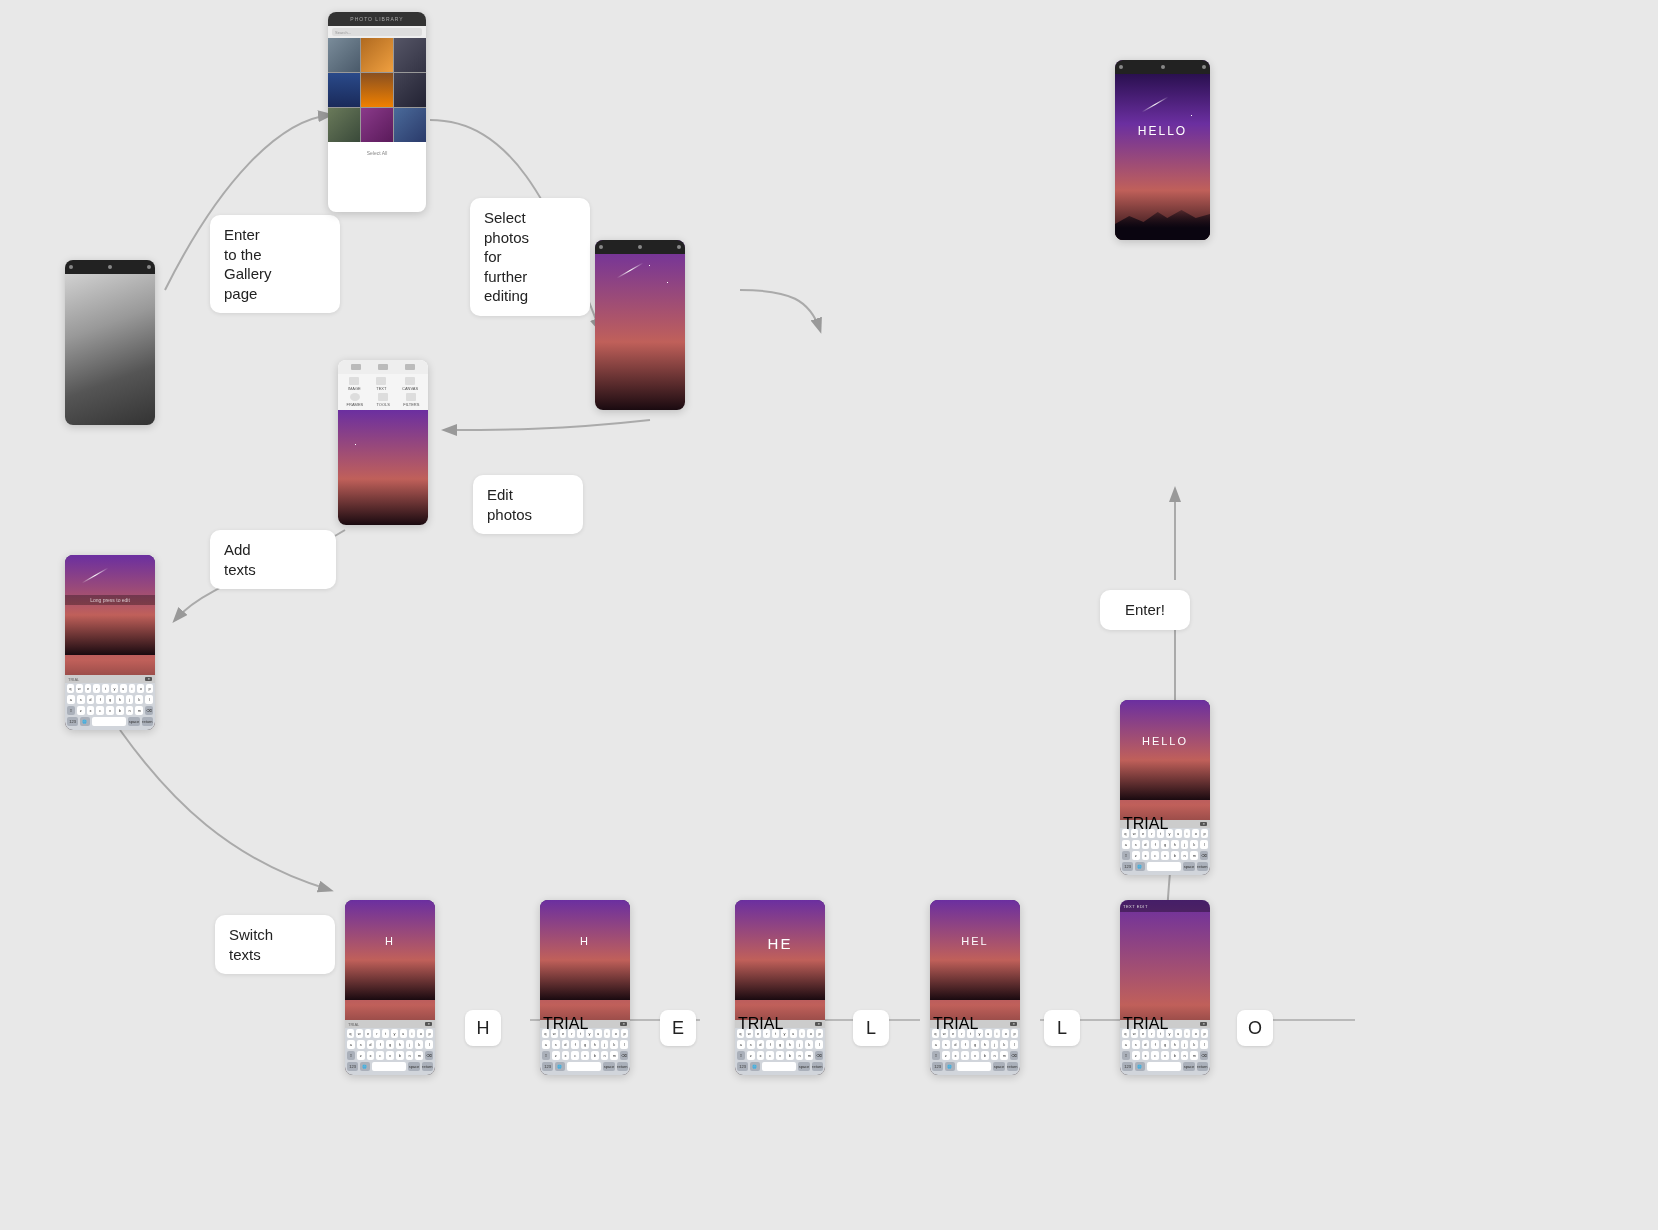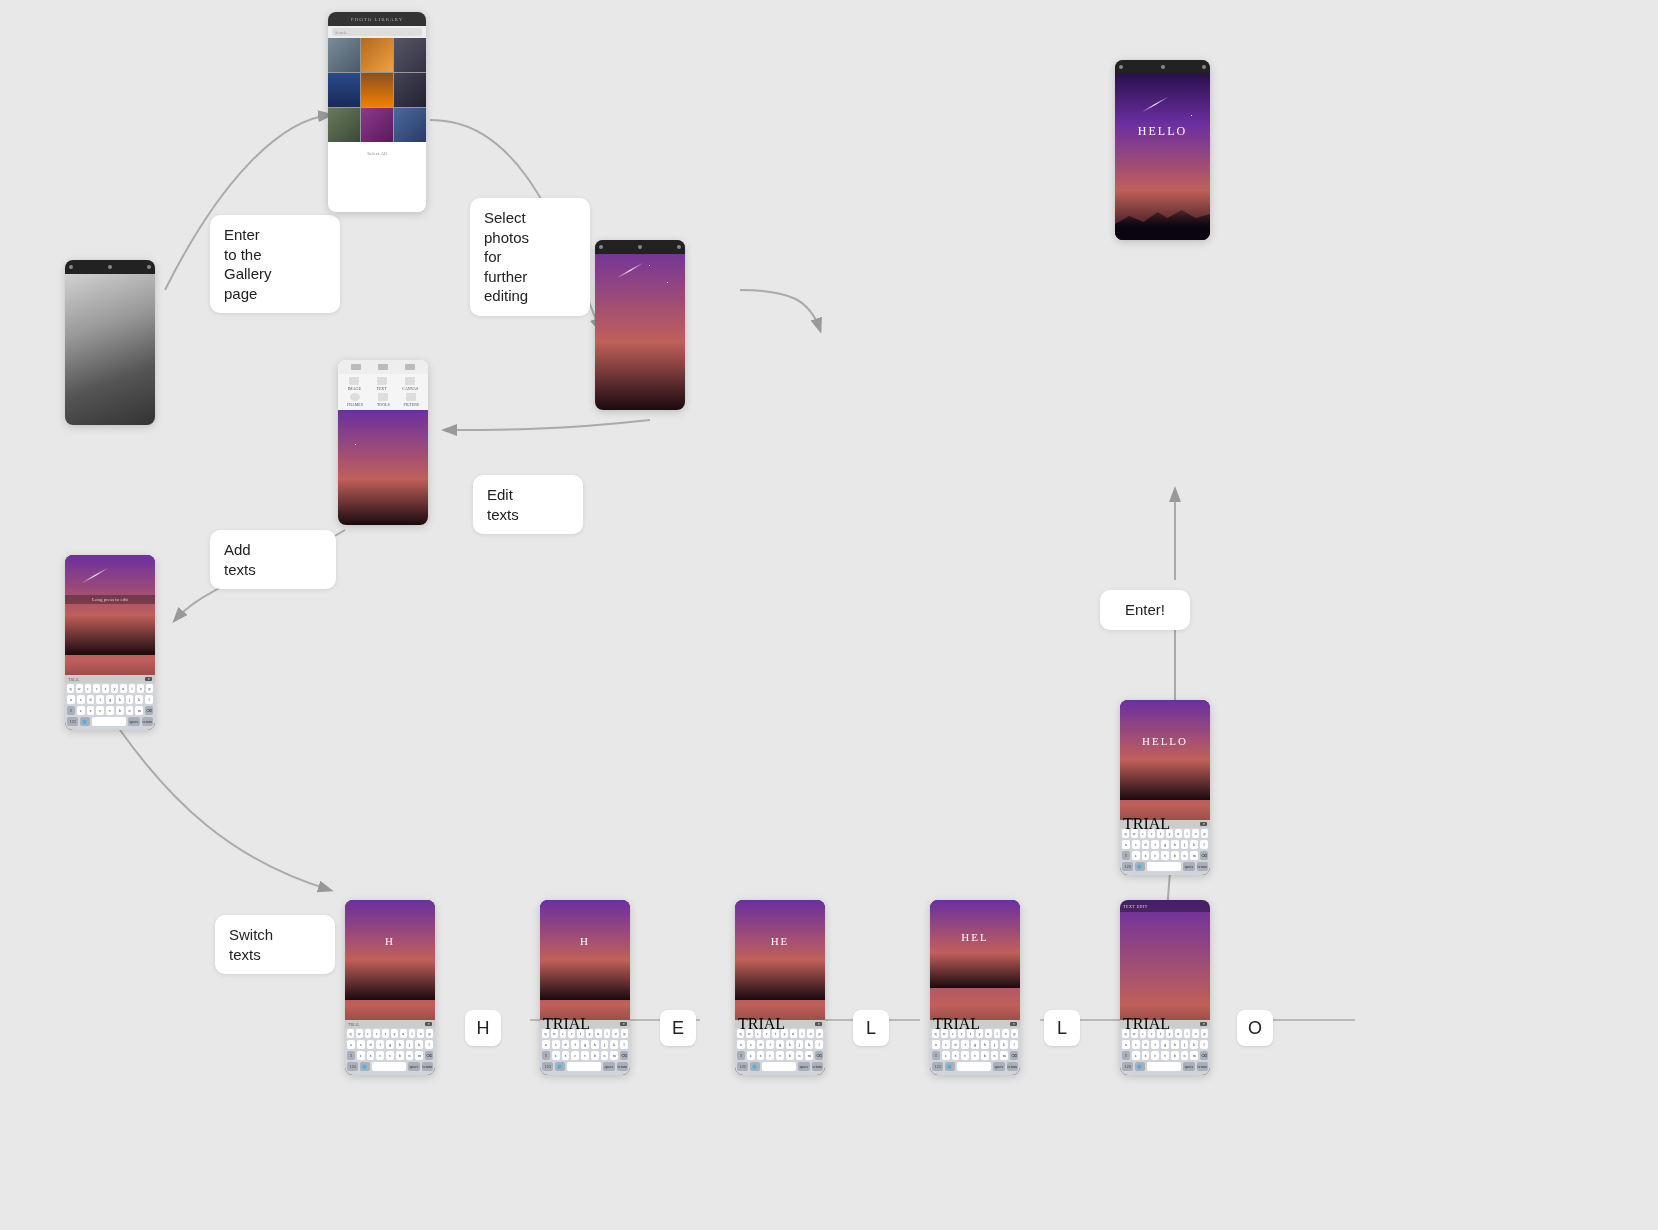--- a/index.html
+++ b/index.html
@@ -11,21 +11,20 @@
       position: relative;
       font-family: -apple-system, BlinkMacSystemFont, 'Helvetica Neue', Arial, sans-serif;
     }
     
     .phone {
       position: absolute;
       border-radius: 8px;
       overflow: hidden;
       box-shadow: 0 2px 8px rgba(0,0,0,0.18);
       background: #1a0a2e;
-      font-family: Liberation Serif, serif;
     }
     .phone-header {
       background: #222;
       height: 14px;
       display: flex;
       align-items: center;
       justify-content: space-between;
       padding: 0 4px;
     }
     .phone-header-dot {
@@ -276,21 +275,21 @@
       <div class="tool-item"><div class="tool-icon"></div><span style="font-size:4px">TOOLS</span></div>
       <div class="tool-item"><div class="tool-icon"></div><span style="font-size:4px">FILTERS</span></div>
     </div>
   </div>
   <div style="flex:1;background:linear-gradient(180deg,#6b2fa0 0%,#c0605a 60%,#1a0a10 100%);height:115px;position:relative;">
     <div class="phone-sky-stars"></div>
   </div>
 </div>
 
 <div class="label-box" style="top:475px;left:473px;width:110px;">Edit
-texts</div>
+photos</div>
 
 <div class="label-box" style="top:530px;left:210px;width:126px;">Add
 texts</div>
 
 <div class="phone phone-sky" style="width:90px;height:175px;top:555px;left:65px;position:absolute;">
   <div class="phone-text-overlay">
     <span style="font-size:4px;color:#ddd;">TEXT EDIT</span>
   </div>
   <div style="flex:1;background:linear-gradient(180deg,#6b2fa0 0%,#c0605a 60%,#1a0a10 100%);height:100px;position:relative;">
     <div class="phone-sky-stars"></div>
@@ -467,21 +466,21 @@
 </div>
 
 <div class="letter-label" style="top:1010px;left:660px;">E</div>
 
 <div class="phone phone-sky" style="width:90px;height:175px;top:900px;left:735px;position:absolute;">
   <div class="phone-text-overlay">
     <span style="font-size:4px;color:#ddd;">TEXT EDIT</span>
   </div>
   <div style="background:linear-gradient(180deg,#6b2fa0 0%,#c0605a 60%,#1a0a10 100%);height:100px;position:relative;">
     <div class="phone-sky-stars"></div>
-    <div style="position:absolute;top:35%;width:100%;text-align:center;color:white;font-size:11px;font-weight:300;letter-spacing:2px;">HE</div>
+    <div style="position:absolute;top:35%;width:100%;text-align:center;color:white;font-size:15px;font-weight:300;letter-spacing:2px;">HE</div>
   </div>
   <div class="keyboard-area">
     <div style="background:#ccc;height:8px;display:flex;align-items:center;padding:0 3px;">
         <span>TRIAL</span>
         <span style="margin-left:auto;background:#555;color:white;padding:0 2px;border-radius:1px;font-size:3px;">✕</span>
       </div>
     <div class="keyboard-row">
       <div class="key">q</div>
         <div class="key">w</div>
         <div class="key">e</div>
@@ -524,21 +523,21 @@
     </div>
   </div>
 </div>
 
 <div class="letter-label" style="top:1010px;left:853px;">L</div>
 
 <div class="phone phone-sky" style="width:90px;height:175px;top:900px;left:930px;position:absolute;">
   <div class="phone-text-overlay">
     <span style="font-size:4px;color:#ddd;">TEXT EDIT</span>
   </div>
-  <div style="background:linear-gradient(180deg,#6b2fa0 0%,#c0605a 60%,#1a0a10 100%);height:88px;position:relative;">
+  <div style="background:linear-gradient(180deg,#6b2fa0 0%,#c0605a 60%,#1a0a10 100%);height:100px;position:relative;">
     <div class="phone-sky-stars"></div>
     <div style="position:absolute;top:35%;width:100%;text-align:center;color:white;font-size:11px;font-weight:300;letter-spacing:2px;">HEL</div>
   </div>
   <div class="keyboard-area">
     <div style="background:#ccc;height:8px;display:flex;align-items:center;padding:0 3px;">
         <span>TRIAL</span>
         <span style="margin-left:auto;background:#555;color:white;padding:0 2px;border-radius:1px;font-size:3px;">✕</span>
       </div>
     <div class="keyboard-row">
       <div class="key">q</div>

